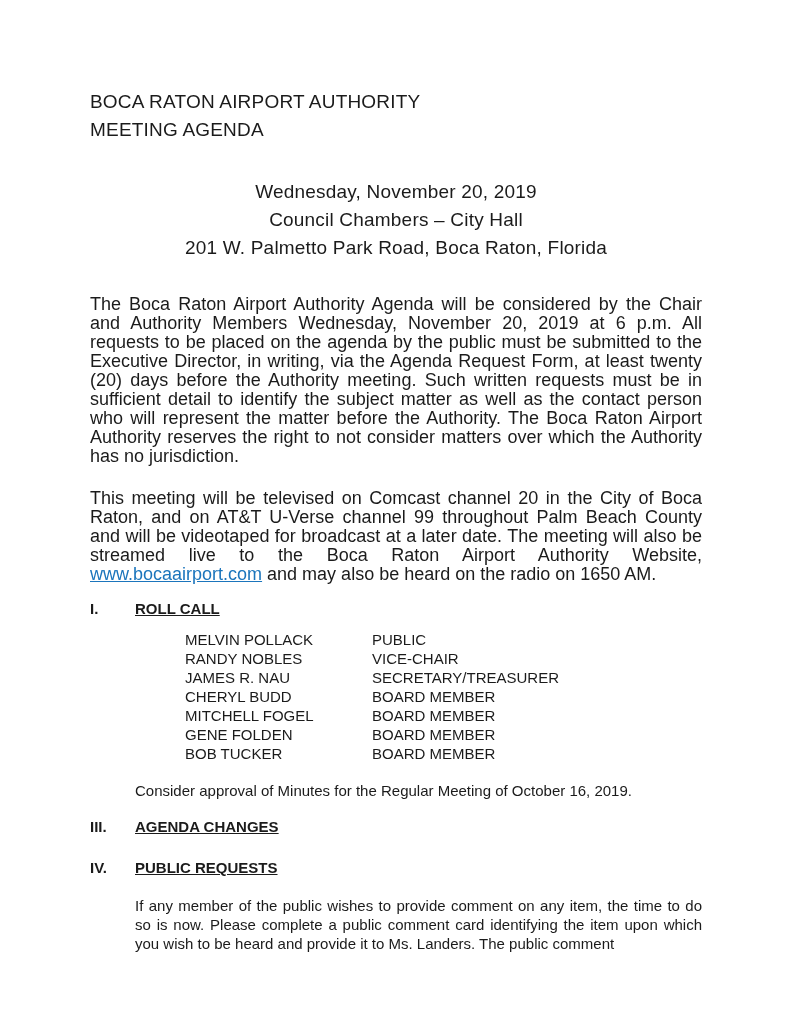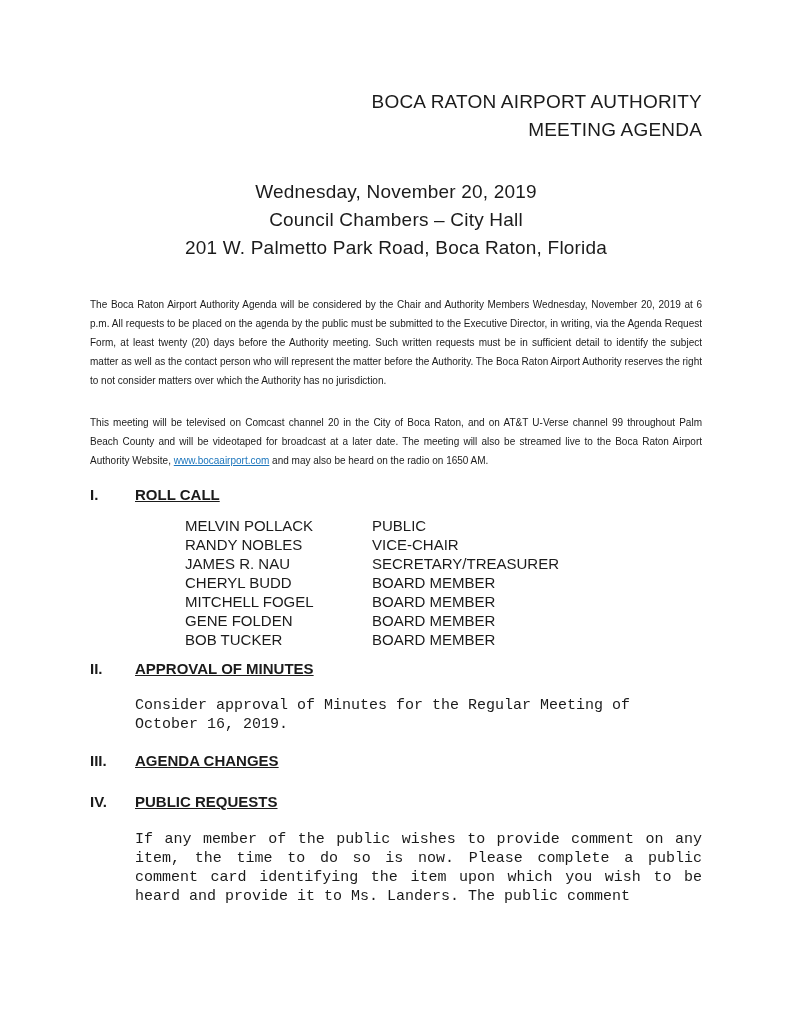--- a/index.html
+++ b/index.html
@@ -12,35 +12,35 @@
     width: 791px;
     height: 1024px;
     background: #ffffff;
     box-sizing: border-box;
     padding: 88px 89px 0 90px;
     font-family: "Liberation Sans", "DejaVu Sans", sans-serif;
     color: #1b1b1b;
     overflow: hidden;
   }
   .doc-header {
-    text-align: right;
+    text-align: left;
     font-size: 19px;
     line-height: 28px;
     letter-spacing: 0.2px;
   }
   .meeting-info {
     margin-top: 34px;
     text-align: center;
     font-size: 19px;
     line-height: 28px;
     letter-spacing: 0.2px;
   }
   .para {
     margin: 0;
-    font-size: 10px;
+    font-size: 18px;
     line-height: 19px;
   }
   .justify { text-align: justify; }
   .para-1 { margin-top: 33px; }
   .para-2 { margin-top: 23px; }
   .link {
     color: var(--link-color, #1b75bc);
     text-decoration: underline;
     cursor: pointer;
   }
@@ -68,21 +68,20 @@
   }
   .rc-row { display: flex; }
   .rc-name {
     flex: 0 0 187px;
     width: 187px;
   }
   .section-body {
     margin: 18px 0 0 45px;
     font-size: 15px;
     line-height: 19px;
-    font-family: Liberation Mono, monospace;
   }
   .section-body.last { margin-top: 19px; }
 </style>
 </head>
 <body>
 
 <div class="page">
 
   <div class="doc-header">
     <div>BOCA RATON AIRPORT AUTHORITY</div>
@@ -128,24 +127,20 @@
     <div class="rc-row">
       <span class="rc-name">GENE FOLDEN</span>
       <span class="rc-role">BOARD MEMBER</span>
     </div>
     <div class="rc-row">
       <span class="rc-name">BOB TUCKER</span>
       <span class="rc-role">BOARD MEMBER</span>
     </div>
   </div>
 
-  <div class="section-head sec-2">
-    <span class="section-numeral">II.</span>
-    <span class="section-title">APPROVAL OF MINUTES</span>
-  </div>
 
   <p class="para section-body">Consider approval of Minutes for the Regular Meeting of October 16, 2019.</p>
 
   <div class="section-head sec-3">
     <span class="section-numeral">III.</span>
     <span class="section-title">AGENDA CHANGES</span>
   </div>
 
   <div class="section-head sec-4">
     <span class="section-numeral">IV.</span>

